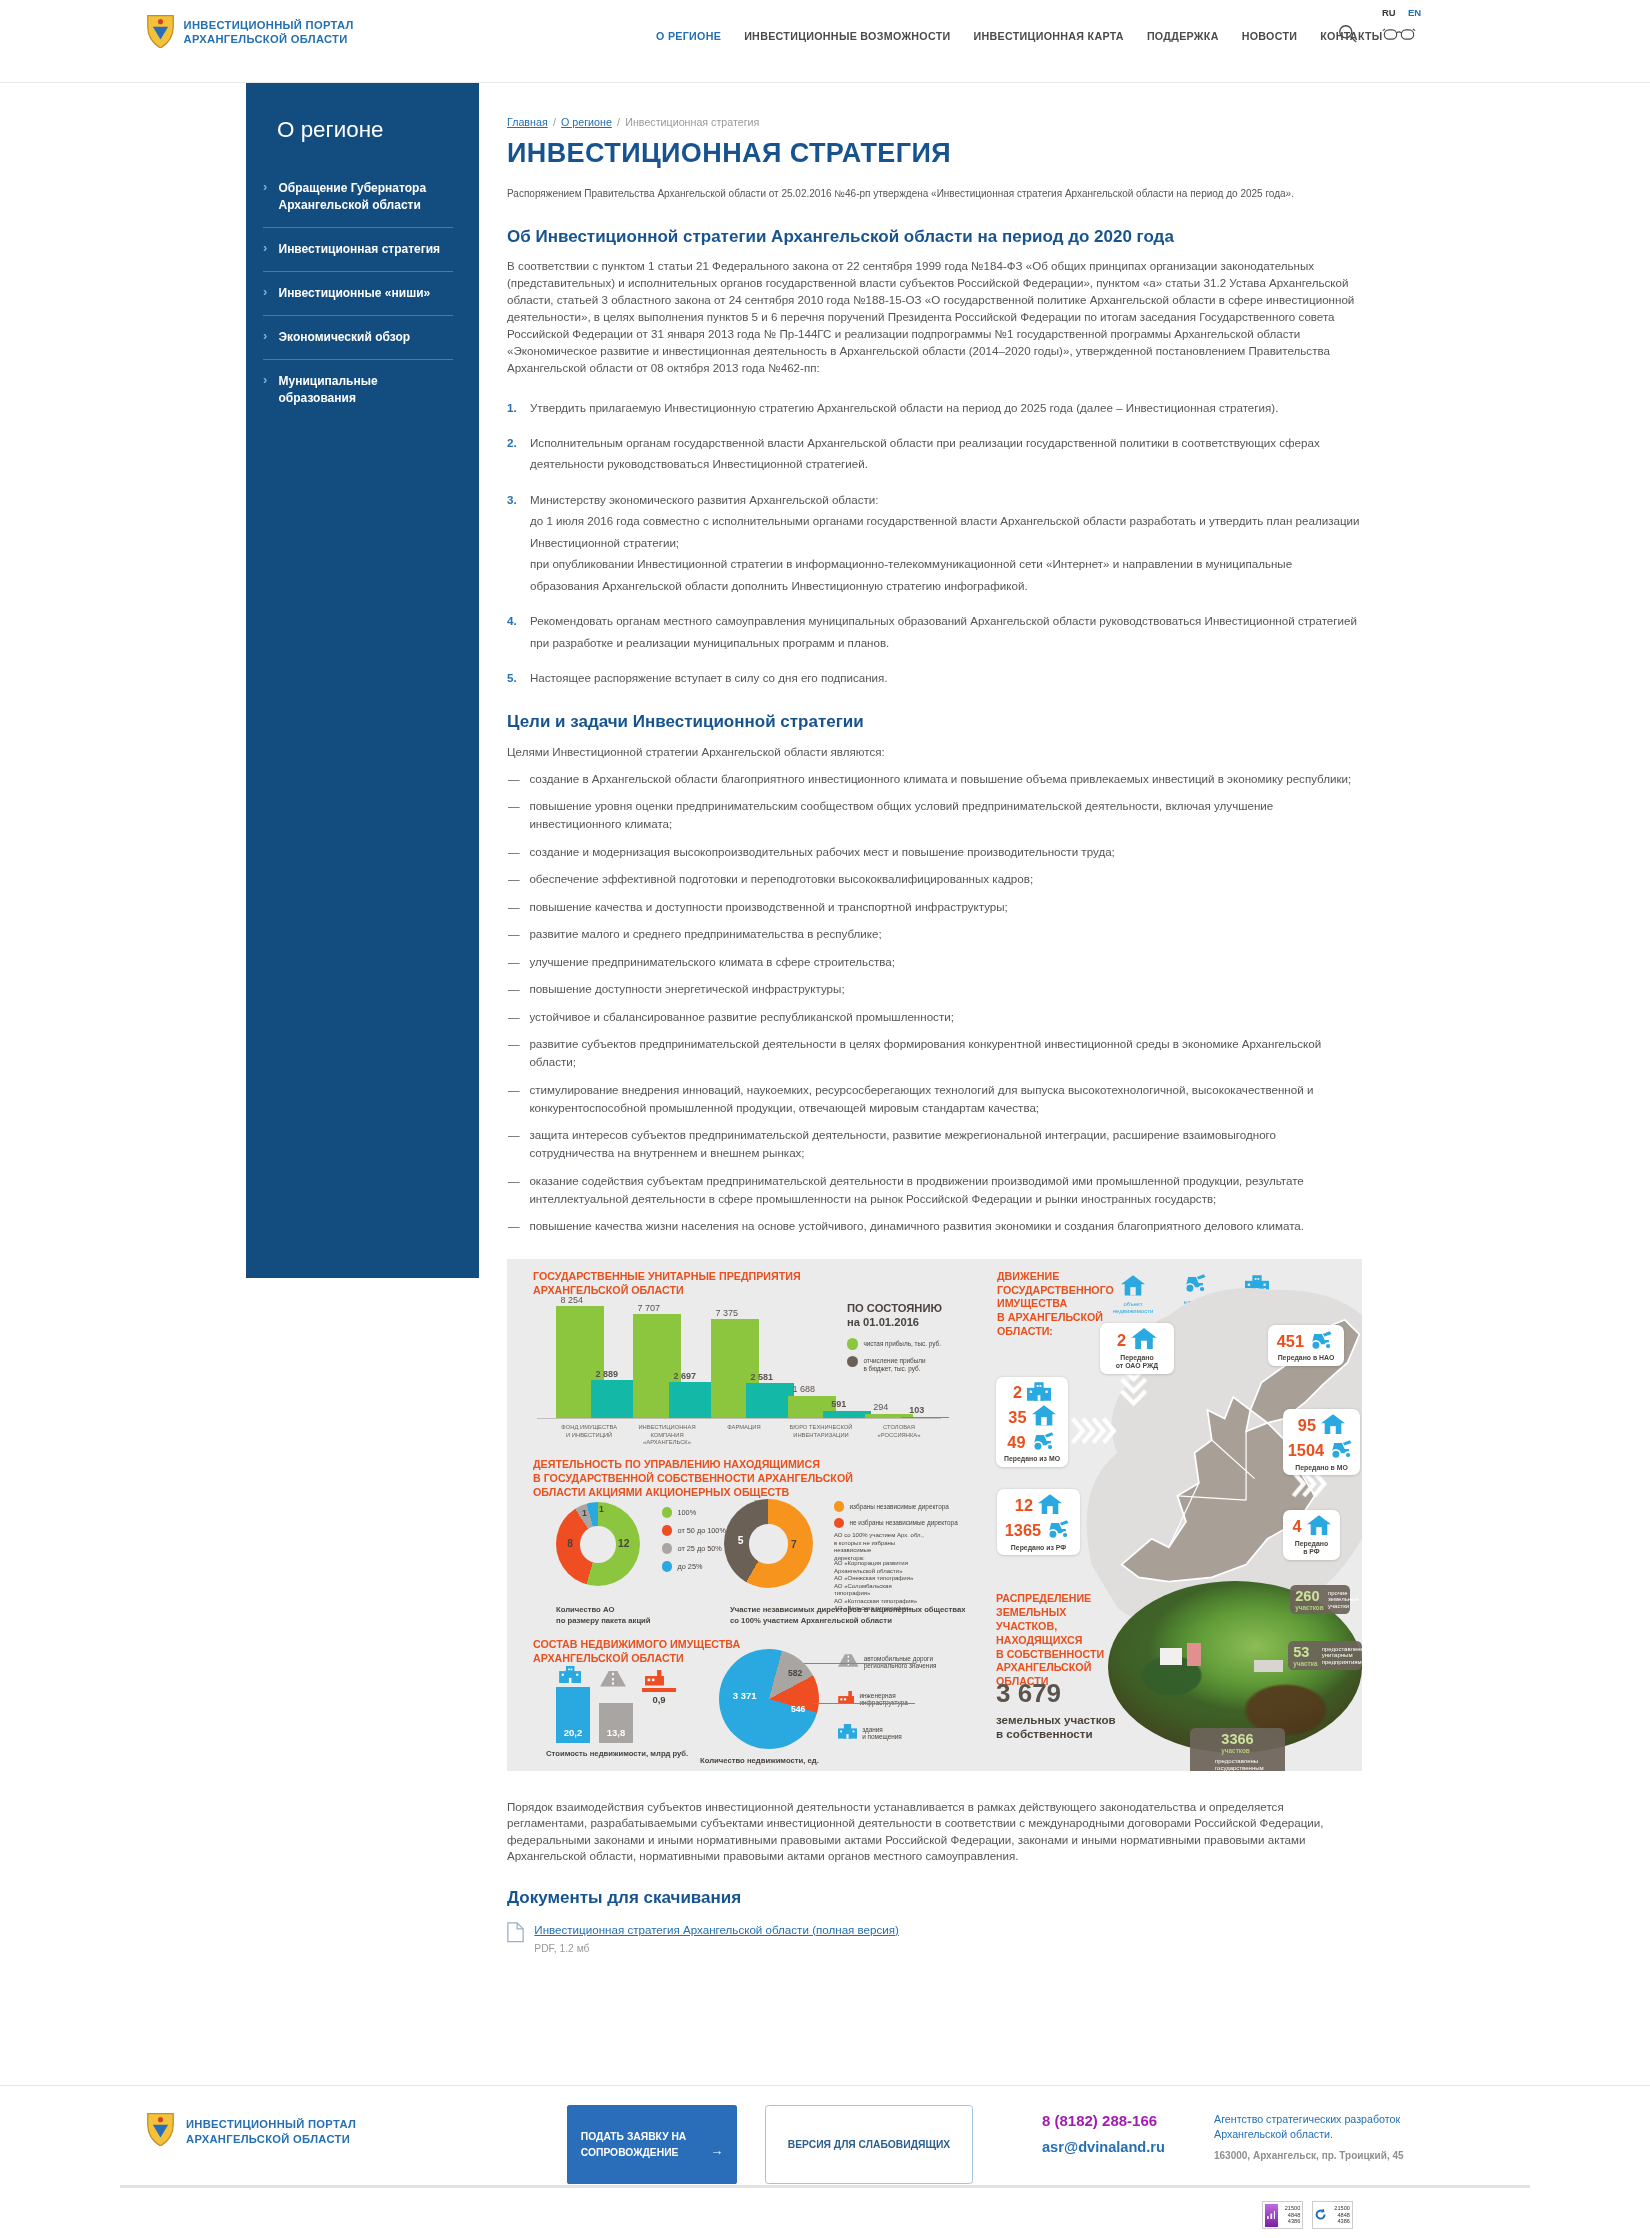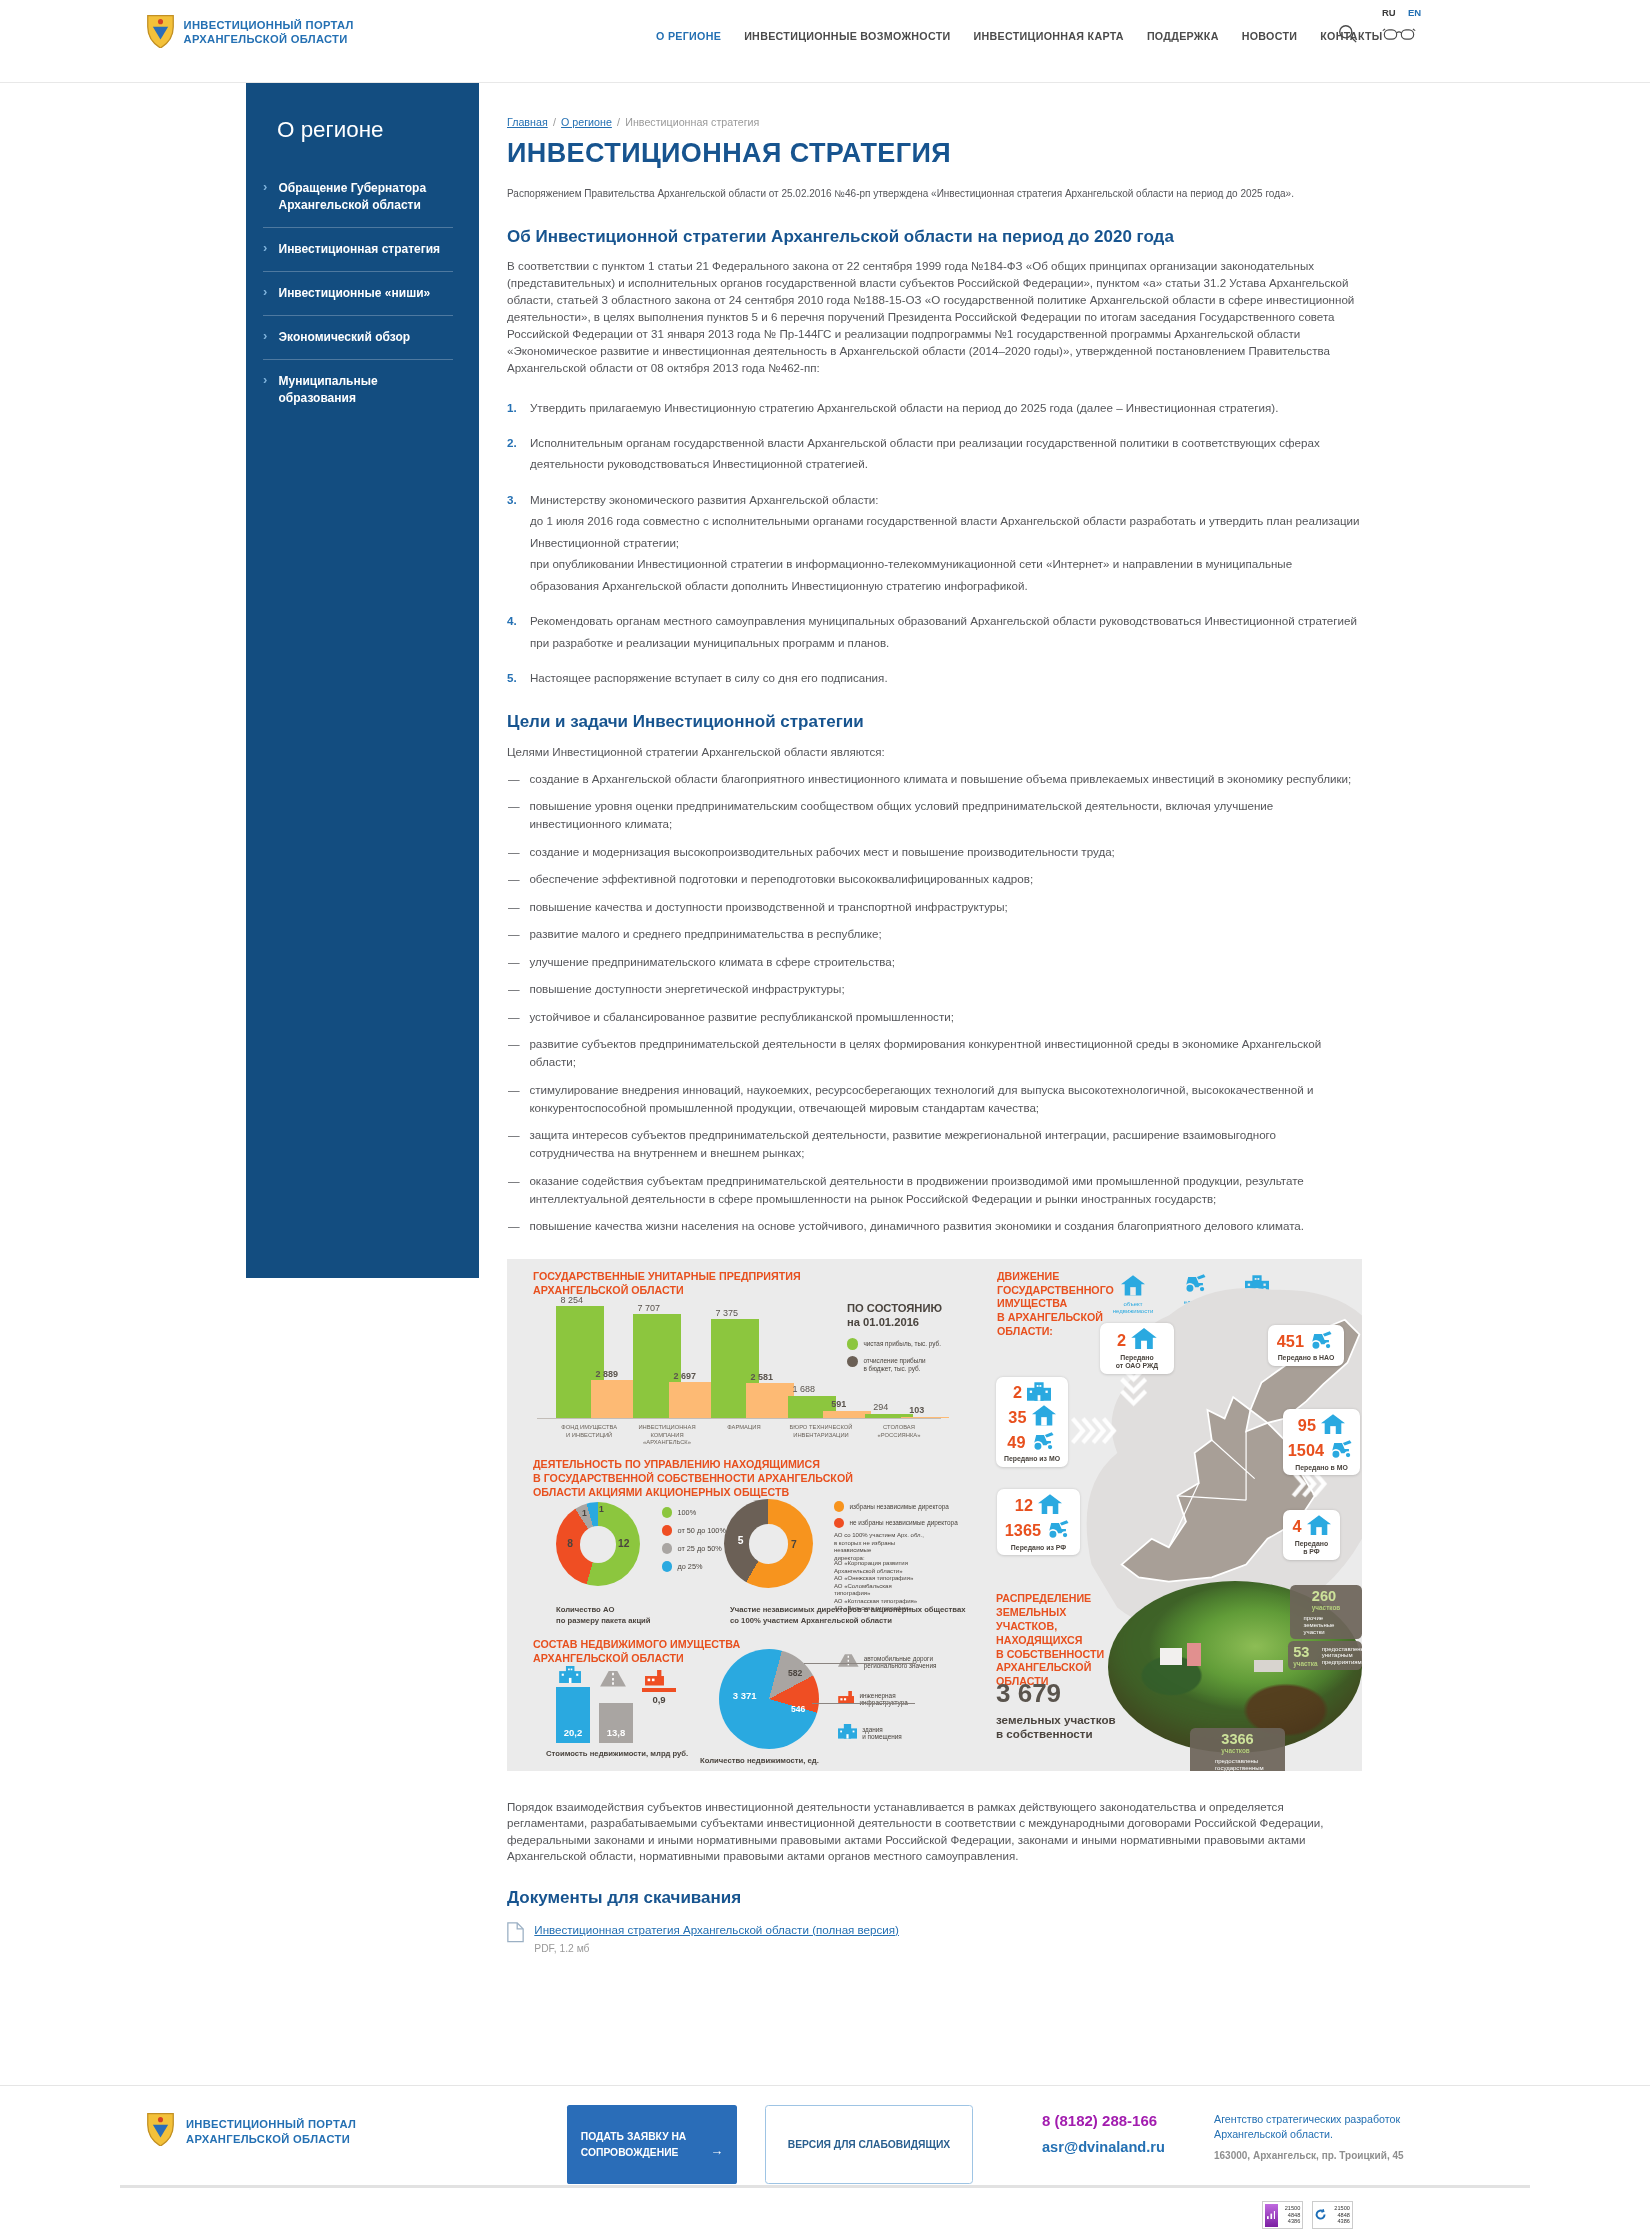--- a/index.html
+++ b/index.html
@@ -44,21 +44,21 @@
   .oli::before { counter-increment:dec; content:counter(dec) "."; position:absolute; left:0; color:#2470b3; font-weight:bold; }
   .goals-list { margin-top:10.3px; }
   .bli { position:relative; padding-left:22.4px; margin-bottom:9.5px; font-size:11.6px; line-height:18px; }
   .bli::before { content:"—"; position:absolute; left:0.9px; top:0; color:#55565a; }
 
   
   .info { position:relative; margin-top:24px; width:855px; height:512px; background:#ebebeb; overflow:hidden; }
   .o-title { position:absolute; color:#e8501e; font-weight:bold; font-size:10.7px; line-height:13.8px; }
   .gup-chart { position:absolute; left:30px; top:41px; width:404px; height:119px; border-bottom:0.9px solid #c2bdb8; }
   .bar { position:absolute; bottom:0; width:24px;padding-left:48px; }
-  .bar.green { background:#8cc63e; } .bar.brown { background:#fdba74;font-weight:bold; }
+  .bar.green { background:#8cc63e; } .bar.brown { background:#14b8a6;font-weight:bold; }
   .bv { position:absolute; bottom:100%; margin-bottom:1.7px; left:-10.3px; width:52px; text-align:center;
         font-size:9px; color:#5a544d; }
   .bcat { position:absolute; top:124px; width:82px; font-size:5.8px; line-height:7.3px; color:#6b645c; text-align:center; }
   .asof { position:absolute; left:340px; top:43px; font-size:11.2px; font-weight:bold; color:#4a443e; line-height:13.8px; }
   .glegend { position:absolute; left:340px; top:79px; }
   .gl-item { display:flex; align-items:flex-start; gap:5.2px; margin-bottom:6px; }
   .dot { width:11.2px; height:11.2px; border-radius:50%; flex:none; }
   .gl-label { font-size:6.4px; line-height:7.3px; color:#4a443e; padding-top:1.7px; }
   .donut { position:absolute; border-radius:50%; }
   .donut::after { content:""; position:absolute; inset:28%; background:#ebebeb; border-radius:50%; }
@@ -611,21 +611,21 @@
     <div class="abs" style="left:489px; top:419px;">
       <div class="land-total-num">3 679</div>
       <div class="land-total-lab pre">земельных участков
 в собственности</div>
     </div>
     <div class="photo">
       <span class="bld1"></span>
       <span class="bld2"></span>
       <span class="bld3"></span>
     </div>
-    <div class="land-badge" style="left:783px; top:326px; width:72px;flex-direction:column;">
+    <div class="land-badge" style="left:783px; top:326px; width:60px;">
       <span><span class="lb-val">260</span><span class="lb-unit">участков</span></span>
       <span class="lb-desc">прочие земельные участки</span>
     </div>
     <div class="land-badge" style="left:781px; top:382px; width:74px;">
       <span><span class="lb-val">53</span><span class="lb-unit">участка</span></span>
       <span class="lb-desc">предоставлены унитарным предприятиям</span>
     </div>
     <div class="land-badge" style="left:683px; top:469px; width:95px;flex-direction:column;">
       <span><span class="lb-val">3366</span><span class="lb-unit">участков</span></span>
       <span class="lb-desc">предоставлены государственным учреждениям</span>

